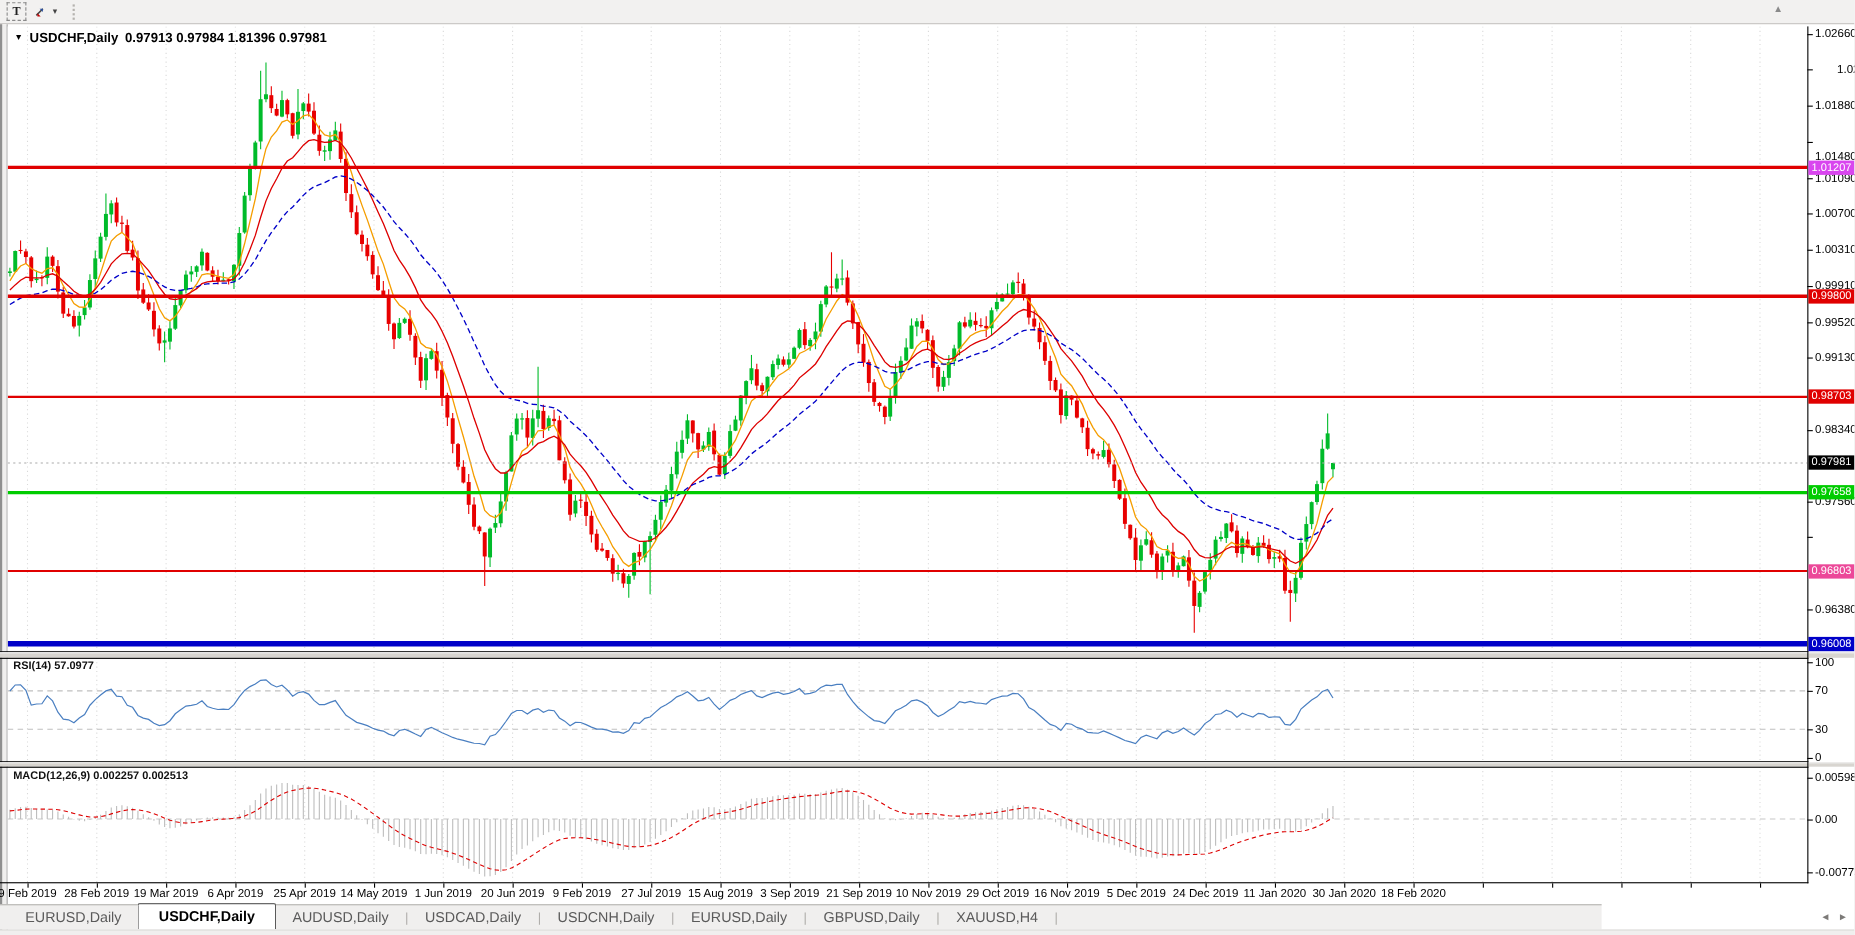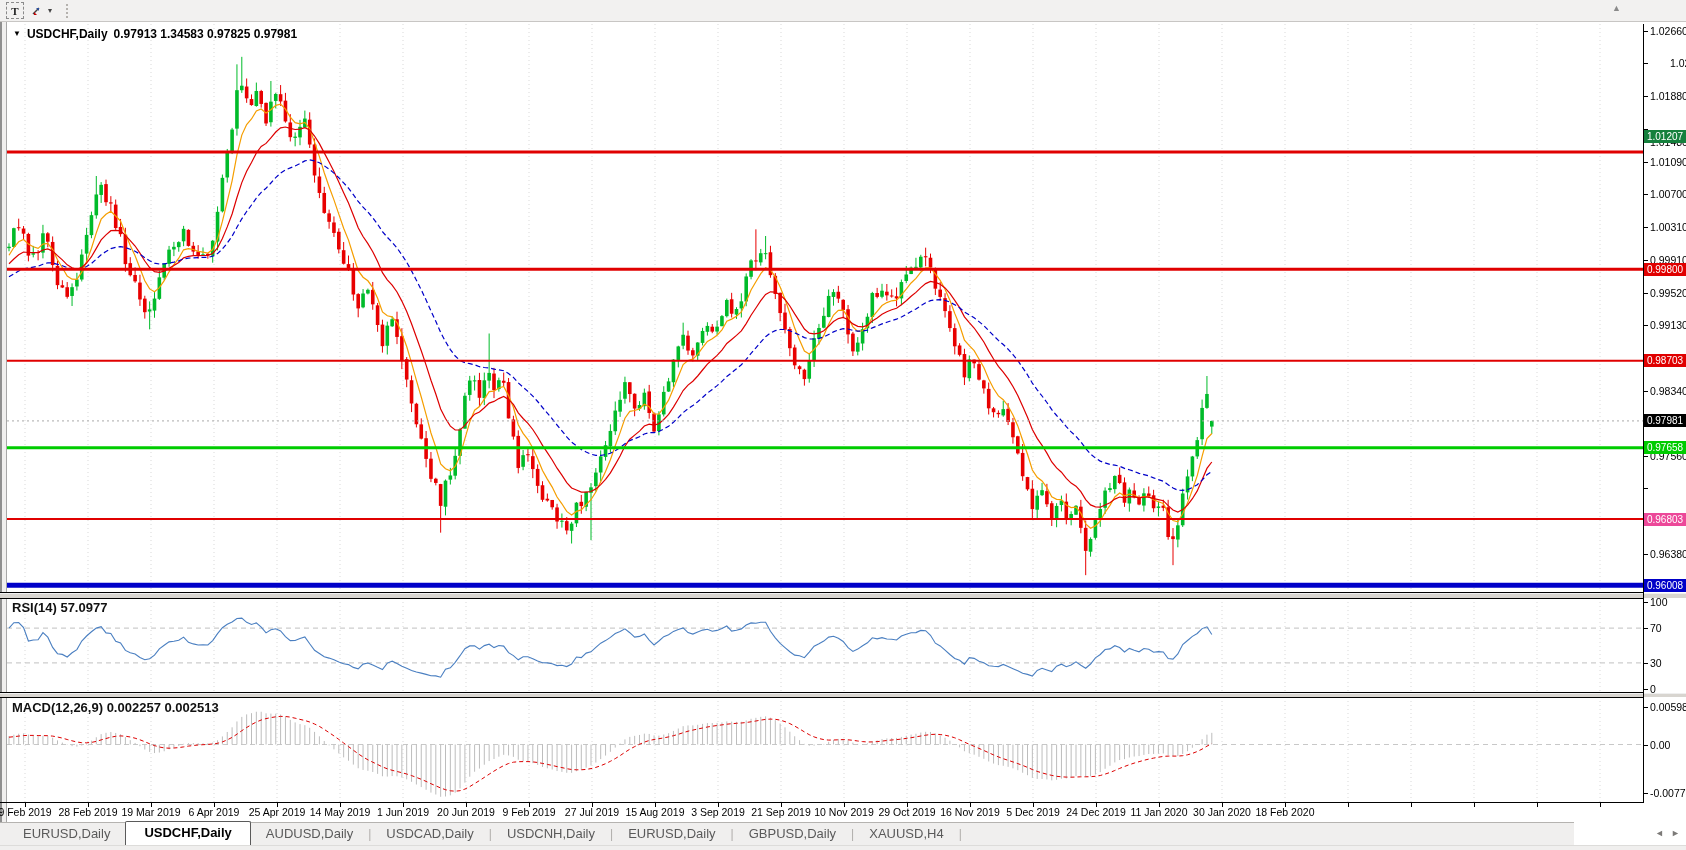--- a/index.html
+++ b/index.html
@@ -19,29 +19,29 @@
   
   .left-frame{position:absolute;left:0;top:22px;width:7px;height:825px;background:#f0efee;
     border-left:2px solid #8f8f8f;border-right:1px solid #a7a7a7;box-sizing:border-box;}
   .hline-border{position:absolute;left:0;height:1px;background:#000;width:1644px;}
   .vaxis-border{position:absolute;left:1643px;top:24px;width:1px;height:779px;background:#000;}
   .splitter{position:absolute;left:0;width:1686px;background:#d8d5d0;border-top:1px solid #efefef;box-sizing:border-box;}
   
   .plot{position:absolute;left:7px;background:#fff;}
   .chart-title{position:absolute;left:13px;top:27px;font-size:12px;font-weight:bold;color:#000;display:flex;gap:6px;align-items:center;}
   .chart-title .tri{font-size:8px;position:relative;top:-1px;}
-  .ind-label{position:absolute;left:12px;font-size:13px;font-weight:600;color:#111;}
+  .ind-label{position:absolute;left:12px;font-size:10px;font-weight:600;color:#111;}
   
   .ptick{position:absolute;left:1643px;width:5px;height:1px;background:#000;}
   .plabel{position:absolute;left:1650px;width:36px;font-size:10.5px;color:#000;line-height:12px;white-space:nowrap;}
   .pbox{position:absolute;left:1644px;width:42px;height:13px;font-size:10px;color:#fff;text-align:center;line-height:13px;}
   .dtick{position:absolute;top:803px;width:1px;height:4px;background:#000;}
   .dlabel{position:absolute;top:806px;font-size:10.5px;color:#000;white-space:nowrap;transform:translateX(-50%);}
   
-  .tabbar{position:absolute;left:0;top:822px;width:1574px;height:23px;background:#f0efee;
+  .tabbar{position:absolute;left:0;top:822px;width:1456px;height:23px;background:#f0efee;
     border-top:1px solid #b5b3b0;display:flex;align-items:flex-end;padding-left:8px;box-sizing:border-box;}
   .tab{font-size:13px;color:#5a5a5a;padding:3px 15px 4px 15px;cursor:default;white-space:nowrap;}
   .tab.active{background:#fff;border:1px solid #5a5a5a;border-bottom:none;border-radius:2px 2px 0 0;
     font-weight:bold;color:#000;padding:3px 18px 5px 18px;}
   .tabsep{color:#b0aeab;font-size:12px;padding-bottom:4px;}
   .tab-scroll{position:absolute;top:828px;font-size:9px;color:#7c7a78;}
   .status-strip{position:absolute;left:0;top:845px;width:1686px;height:5px;background:#f0efee;border-top:1px solid #dddcda;}
 </style>
 </head>
 <body>
@@ -597,21 +597,21 @@
       <line x1="0" y1="245.33333333333258" x2="1636" y2="245.33333333333258" stroke="#e00000" stroke-width="3"></line>
       <line x1="0" y1="336.74999999999955" x2="1636" y2="336.74999999999955" stroke="#e00000" stroke-width="2"></line>
       <line x1="0" y1="423.8333333333325" x2="1636" y2="423.8333333333325" stroke="#00cc00" stroke-width="3"></line>
       <line x1="0" y1="495.08333333333303" x2="1636" y2="495.08333333333303" stroke="#e00000" stroke-width="2"></line>
       <line x1="0" y1="561.3333333333322" x2="1636" y2="561.3333333333322" stroke="#0000c8" stroke-width="5"></line>
       <line x1="0" y1="396.91666666666623" x2="1636" y2="396.91666666666623" stroke="#aaaaaa" stroke-width="1" stroke-dasharray="2,3"></line>
     </svg>
   <div class="chart-title">
     <span class="tri">▼</span>
     <span>USDCHF,Daily</span>
-    <span>0.97913 1.34583 0.97825 0.97981</span>
+    <span>0.97913 0.97984 1.81396 0.97981</span>
   </div>
 
   <svg id="rsiSvg" class="plot" style="top:598px;" width="1636" height="94">
       <rect x="0" y="0" width="1636" height="94" fill="#ffffff"></rect>
       <line x1="18" y1="0" x2="18" y2="94" stroke="#d9d9d9" stroke-width="1" stroke-dasharray="1,3"></line>
       <line x1="81" y1="0" x2="81" y2="94" stroke="#d9d9d9" stroke-width="1" stroke-dasharray="1,3"></line>
       <line x1="144" y1="0" x2="144" y2="94" stroke="#d9d9d9" stroke-width="1" stroke-dasharray="1,3"></line>
       <line x1="207" y1="0" x2="207" y2="94" stroke="#d9d9d9" stroke-width="1" stroke-dasharray="1,3"></line>
       <line x1="270" y1="0" x2="270" y2="94" stroke="#d9d9d9" stroke-width="1" stroke-dasharray="1,3"></line>
       <line x1="333" y1="0" x2="333" y2="94" stroke="#d9d9d9" stroke-width="1" stroke-dasharray="1,3"></line>
@@ -954,21 +954,21 @@
       <div class="ptick" style="top: 325px;"></div>
       <div class="plabel" style="top: 319px;">0.99130</div>
       <div class="ptick" style="top: 391px;"></div>
       <div class="plabel" style="top: 385px;">0.98340</div>
       <div class="ptick" style="top: 456px;"></div>
       <div class="plabel" style="top: 450px;">0.97560</div>
       <div class="ptick" style="top: 488px;"></div>
       <div class="plabel" style="top: 482px; margin-left: 36px;">0.97170</div>
       <div class="ptick" style="top: 554px;"></div>
       <div class="plabel" style="top: 548px;">0.96380</div>
-      <div class="pbox" style="top: 130px; background: #15803d;">1.01207</div>
+      <div class="pbox" style="top: 146px; background: #d946ef;">1.01207</div>
       <div class="pbox" style="top: 263px; background: rgb(224, 0, 0);">0.99800</div>
       <div class="pbox" style="top: 354px; background: rgb(224, 0, 0);">0.98703</div>
       <div class="pbox" style="top: 441px; background: rgb(0, 204, 0);">0.97658</div>
       <div class="pbox" style="top: 513px; background: #ec4899;">0.96803</div>
       <div class="pbox" style="top: 579px; background: rgb(0, 0, 200);">0.96008</div>
       <div class="pbox" style="top: 414px; background: rgb(0, 0, 0);">0.97981</div>
       <div class="ptick" style="top: 602px;"></div>
       <div class="plabel" style="top: 596px;">100</div>
       <div class="ptick" style="top: 628px;"></div>
       <div class="plabel" style="top: 622px;">70</div>

